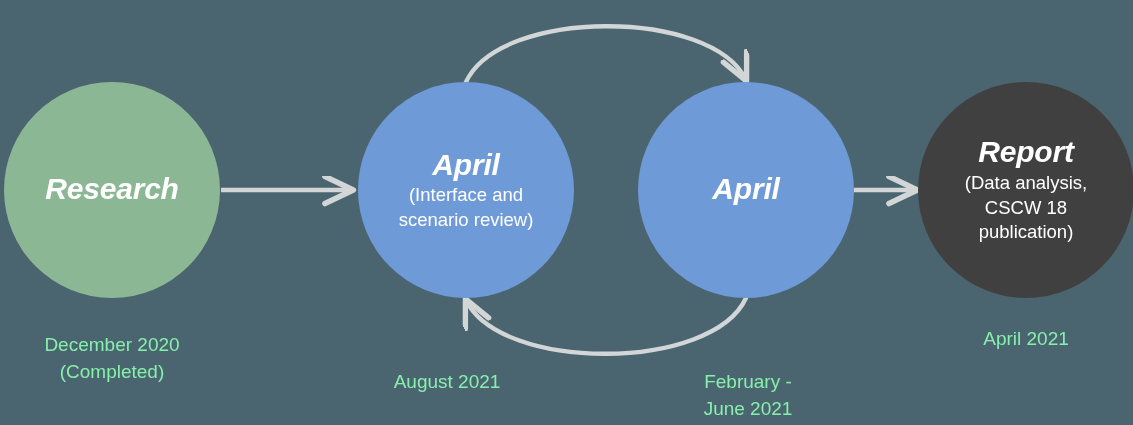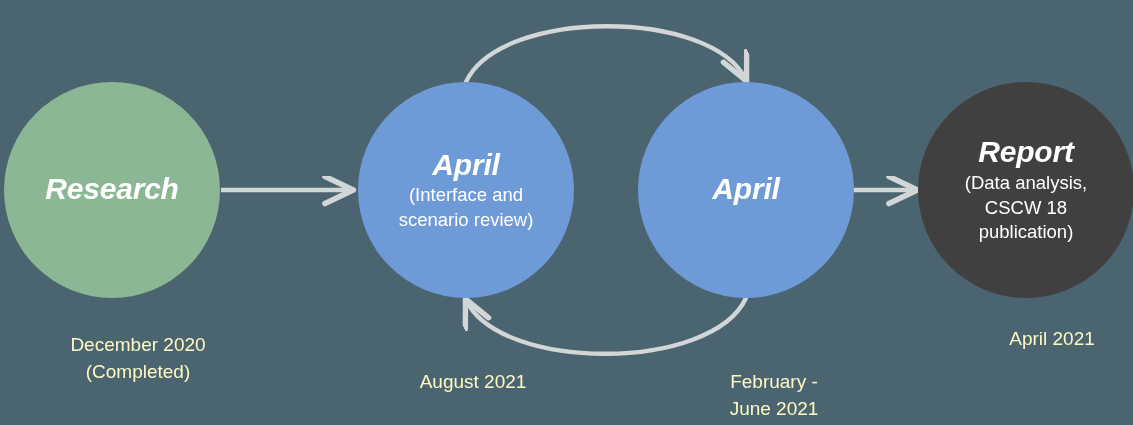--- a/index.html
+++ b/index.html
@@ -48,26 +48,25 @@
   .node-sub {
     font-size: 18.5px;
     font-weight: normal;
     line-height: 1.33;
     margin: 0;
     padding: 0 14px;
     white-space: pre-line;
   }
   .caption {
     position: absolute;
-    color: #fef9c3;
+    color: #86efac;
     font-size: 19px;
     line-height: 1.42;
     text-align: center;
     white-space: pre-line;
-    margin-left: 26px;
   }
 </style>
 </head>
 <body>
 
 <div id="canvas">
 
   <svg class="arrow-layer" viewBox="0 0 1133 425" xmlns="http://www.w3.org/2000/svg">
     <defs>
       <marker id="ah" markerWidth="10" markerHeight="10" refX="6.6" refY="3.2" orient="auto" markerUnits="strokeWidth">

